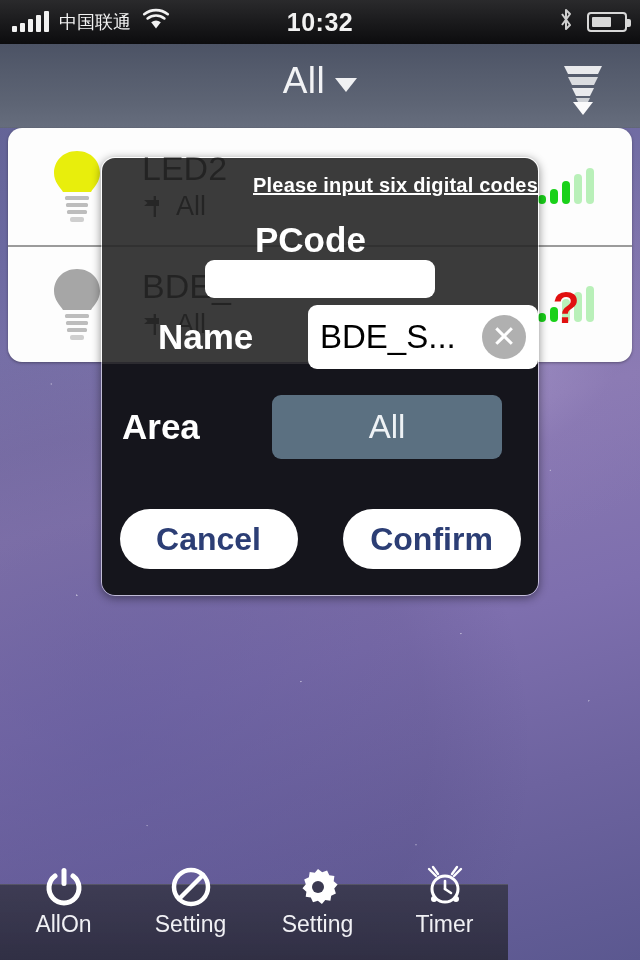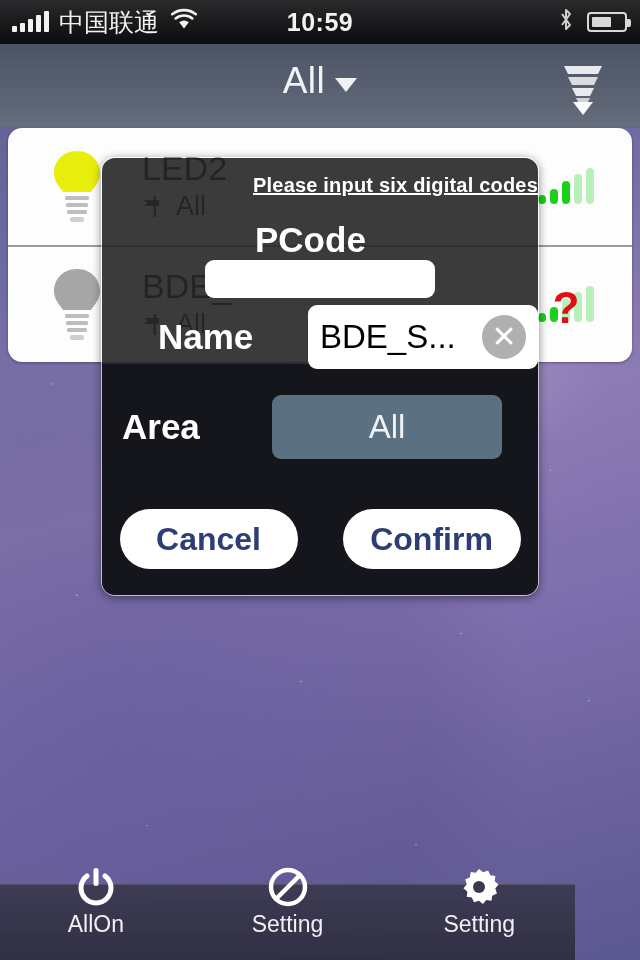--- a/index.html
+++ b/index.html
@@ -45,21 +45,21 @@
     z-index: 30;
   }
   .sb-left { display: flex; align-items: center; gap: 10px; padding-left: 12px; }
   .sb-bars { display: flex; align-items: flex-end; gap: 3px; height: 20px; }
   .sb-bars i { display: block; width: 5px; background: #f2f2f2; border-radius: 1px; }
   .sb-bars i:nth-child(1){height:6px}
   .sb-bars i:nth-child(2){height:9px}
   .sb-bars i:nth-child(3){height:13px}
   .sb-bars i:nth-child(4){height:17px}
   .sb-bars i:nth-child(5){height:21px}
-  #carrier { font-size: 25px; letter-spacing: 0px; }
+  #carrier { font-size: 18px; letter-spacing: 0px; }
   #sb-time {
     position: absolute; left: 0; right: 0; text-align: center;
     font-size: 25px; font-weight: bold; letter-spacing: .5px;
   }
   .sb-right { margin-left: auto; display: flex; align-items: center; gap: 12px; padding-right: 13px; }
   #battery {
     width: 40px; height: 20px; border: 2px solid #d8d8d8; border-radius: 4px;
     position: relative; display: flex; align-items: center;
   }
   #battery:after {
@@ -174,21 +174,21 @@
   }
   .dlg-btn {
     width: 178px; height: 60px;
     background: #ffffff; border: 0; border-radius: 30px;
     color: #2c3e75; font-family: "Liberation Sans", sans-serif;
     font-size: 32px; font-weight: bold; cursor: pointer;
   }
 
   
   #tab-bar {
-    position: absolute; left: 0; bottom: 0; width: 575px; height: 76px;
+    position: absolute; left: 0; bottom: 0; width: 508px; height: 76px;
     background: linear-gradient(180deg, rgba(58,57,78,.92) 0%, rgba(46,45,64,.95) 100%);
     border-top: 1px solid rgba(255,255,255,.18);
     display: flex; z-index: 25;
   }
   .tab-item {
     flex: 1; display: flex; flex-direction: column;
     align-items: center; justify-content: flex-start; padding-top: 2px;
     cursor: pointer;
   }
   .tab-icon { width: 44px; height: 44px; margin-top: -22px; }
@@ -211,21 +211,21 @@
       </span>
       <span id="carrier">中国联通</span>
       <span>
         <svg width="30" height="24" viewBox="0 0 30 24">
           <path d="M15 20.5 L10.2 14.2 a8 8 0 0 1 9.6 0 Z" fill="#f2f2f2"></path>
           <path d="M6.6 10.4 a13.5 13.5 0 0 1 16.8 0" stroke="#f2f2f2" stroke-width="2.6" fill="none" stroke-linecap="round"></path>
           <path d="M3.2 6.2 a19 19 0 0 1 23.6 0" stroke="#f2f2f2" stroke-width="2.6" fill="none" stroke-linecap="round"></path>
         </svg>
       </span>
     </div>
-    <div id="sb-time">10:59</div>
+    <div id="sb-time">10:32</div>
     <div class="sb-right">
       <span>
         <svg width="18" height="26" viewBox="0 0 18 26">
           <path d="M5 7 L13 18 L9 22 L9 3 L13 7 L5 18" stroke="#cfcfcf" stroke-width="2" fill="none" stroke-linejoin="round"></path>
         </svg>
       </span>
       <span id="battery">
           <em></em>
         </span>
     </div>
@@ -372,14 +372,30 @@
     </div>
     <div class="tab-item">
       <span class="tab-icon">
         <svg width="44" height="44" viewBox="0 0 44 44">
           <path fill="#ffffff" d="M22 4 l4.2 3.2 4.9 -1.6 2.2 4.7 5.1 .8 -.7 5.1 3.9 3.4 -3.3 4 1.6 4.9 -4.7 2.2 -.8 5.1 -5.1 -.7 -3.4 3.9 -4 -3.3 -4.9 1.6 -2.2 -4.7 -5.1 -.8 .7 -5.1 -3.9 -3.4 3.3 -4 -1.6 -4.9 4.7 -2.2 .8 -5.1 5.1 .7 Z"></path>
           <circle cx="22" cy="22" r="6" fill="#3a3950"></circle>
         </svg>
       </span>
       <span class="tab-label">Setting</span>
     </div>
+    <div class="tab-item">
+      <span class="tab-icon">
+        <svg width="44" height="44" viewBox="0 0 44 44">
+          <circle cx="22" cy="24" r="13" stroke="#ffffff" stroke-width="3" fill="none"></circle>
+          <line x1="22" y1="24" x2="22" y2="16" stroke="#ffffff" stroke-width="2.6" stroke-linecap="round"></line>
+          <line x1="22" y1="24" x2="28" y2="28" stroke="#ffffff" stroke-width="2.6" stroke-linecap="round"></line>
+          <line x1="6" y1="4" x2="13" y2="11" stroke="#ffffff" stroke-width="2.4" stroke-linecap="round"></line>
+          <line x1="10" y1="2" x2="15" y2="9" stroke="#ffffff" stroke-width="2.4" stroke-linecap="round"></line>
+          <line x1="38" y1="4" x2="31" y2="11" stroke="#ffffff" stroke-width="2.4" stroke-linecap="round"></line>
+          <line x1="34" y1="2" x2="29" y2="9" stroke="#ffffff" stroke-width="2.4" stroke-linecap="round"></line>
+          <circle cx="11" cy="34" r="3" fill="#ffffff"></circle>
+          <circle cx="33" cy="34" r="3" fill="#ffffff"></circle>
+        </svg>
+      </span>
+      <span class="tab-label">Timer</span>
+    </div>
   </div>
 </div>
 
 </body></html>

